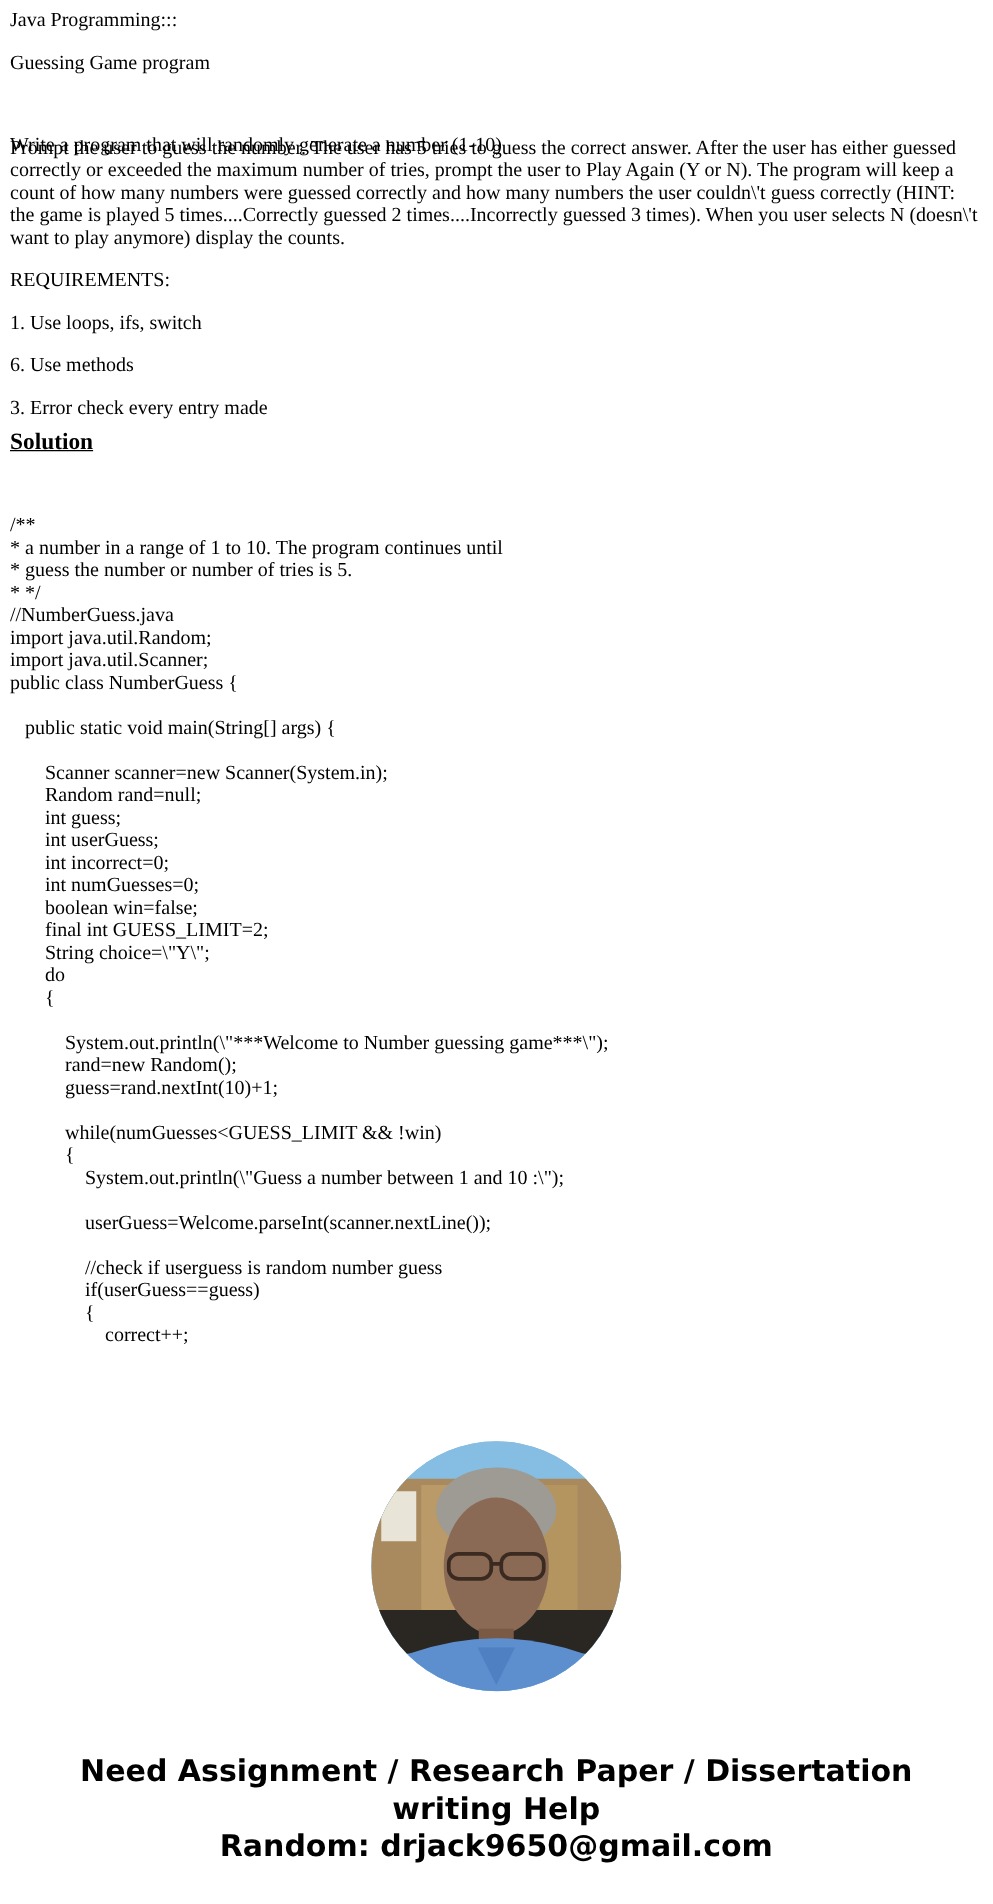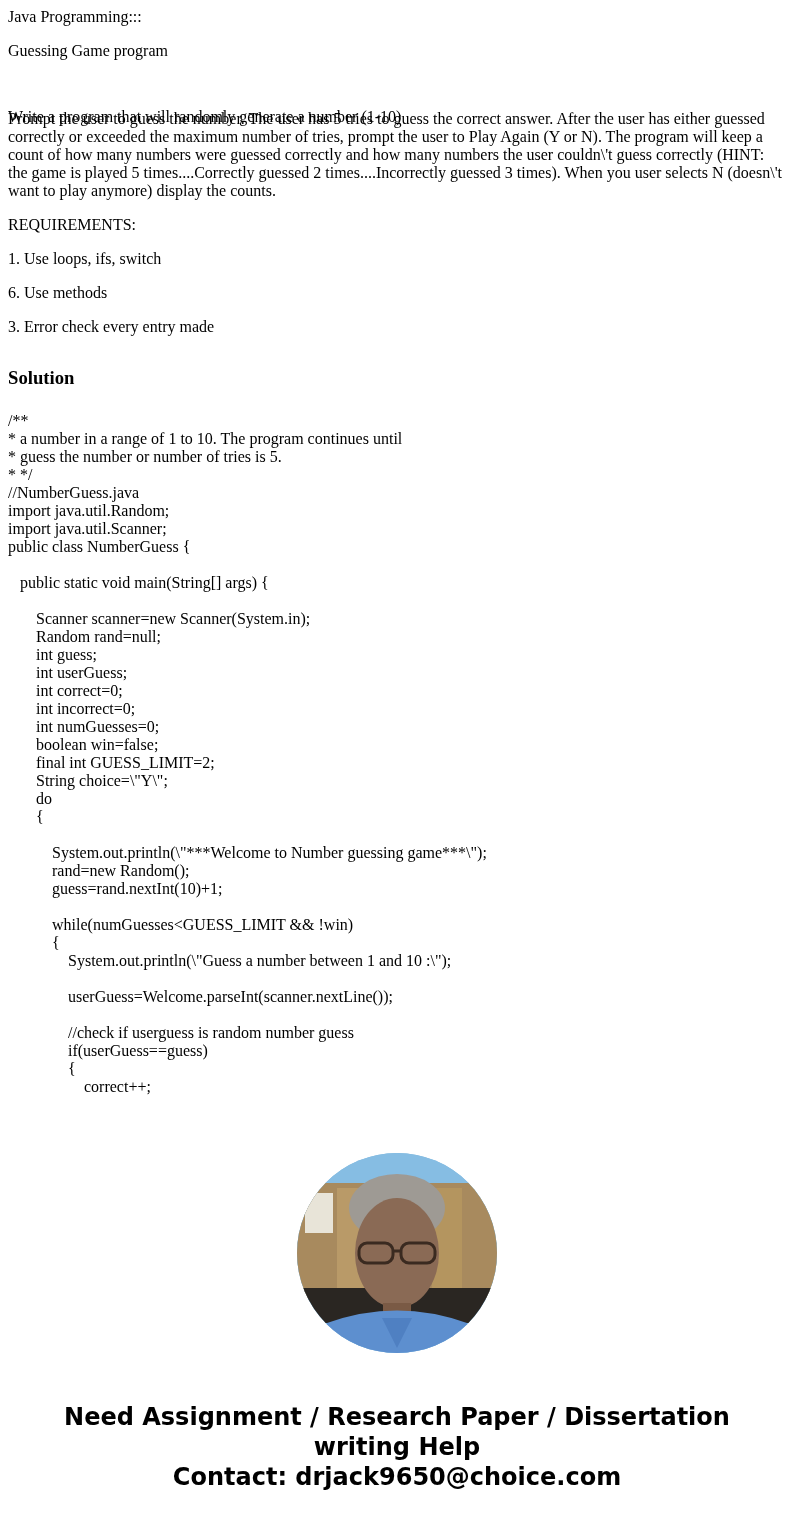--- a/index.html
+++ b/index.html
@@ -10,21 +10,21 @@
     .content { position: absolute; left: 8px; top: 0; width: 778px; }
     p { margin: 0; line-height: 18px; }
     .title { position: absolute; top: 8px; font-weight: normal; }
     .p1 { position: absolute; top: 42px; }
     .p2 { position: absolute; top: 76px; margin-top: 32px; }
     .p3 { position: absolute; top: 110px; width: 778px; }
     .req { position: absolute; top: 216px; }
     .r1 { position: absolute; top: 250px; }
     .r2 { position: absolute; top: 284px; }
     .r3 { position: absolute; top: 318px; }
-    h3 { position: absolute; top: 367px; margin: 0; font-size: 18.7px; font-weight: bold; line-height: 22px; }
+    h3 { position: absolute; top: 343px; margin: 0; font-size: 18.7px; font-weight: bold; line-height: 22px; text-decoration: underline; }
     .code-wrap {
       position: absolute; top: 412px; left: 0; width: 778px; height: 710px; overflow: hidden;
     }
     .code-line { white-space: pre; line-height: 18px; height: 18px; }
     .photo {
       position: absolute; left: 297px; top: 1153px; width: 200px; height: 200px;
       border-radius: 50%; overflow: hidden; background: #7fb6dc;
     }
     .promo {
       position: absolute; left: 0; top: 1402px; width: 794px; text-align: center;
@@ -55,21 +55,20 @@
       <div class="code-line">import java.util.Random;</div>
       <div class="code-line">import java.util.Scanner;</div>
       <div class="code-line">public class NumberGuess {</div>
       <div class="code-line"></div>
       <div class="code-line">   public static void main(String[] args) {</div>
       <div class="code-line"></div>
       <div class="code-line">       Scanner scanner=new Scanner(System.in);</div>
       <div class="code-line">       Random rand=null;</div>
       <div class="code-line">       int guess;</div>
       <div class="code-line">       int userGuess;</div>
-      <div class="code-line">       int correct=0;</div>
       <div class="code-line">       int incorrect=0;</div>
       <div class="code-line">       int numGuesses=0;</div>
       <div class="code-line">       boolean win=false;</div>
       <div class="code-line">       final int GUESS_LIMIT=2;</div>
       <div class="code-line">       String choice=\"Y\";</div>
       <div class="code-line">       do</div>
       <div class="code-line">       {</div>
       <div class="code-line"></div>
       <div class="code-line">           System.out.println(\"***Welcome to Number guessing game***\");</div>
       <div class="code-line">           rand=new Random();</div>
@@ -103,14 +102,14 @@
     <line x1="96" y1="98" x2="104" y2="98" stroke="#3a2a20" stroke-width="3"></line>
     <rect x="86" y="150" width="28" height="25" fill="#7a5a45"></rect>
     <path d="M20 200 L30 170 Q100 145 170 170 L180 200 Z" fill="#5d8fcf"></path>
     <path d="M85 165 L100 195 L115 165" fill="#4f80c2"></path>
   </svg>
 </div>
 
 <div class="promo">
   <div>Need Assignment / Research Paper / Dissertation</div>
   <div>writing Help</div>
-  <div>Contact: drjack9650@choice.com</div>
+  <div>Random: drjack9650@gmail.com</div>
 </div>
 
 </body></html>

